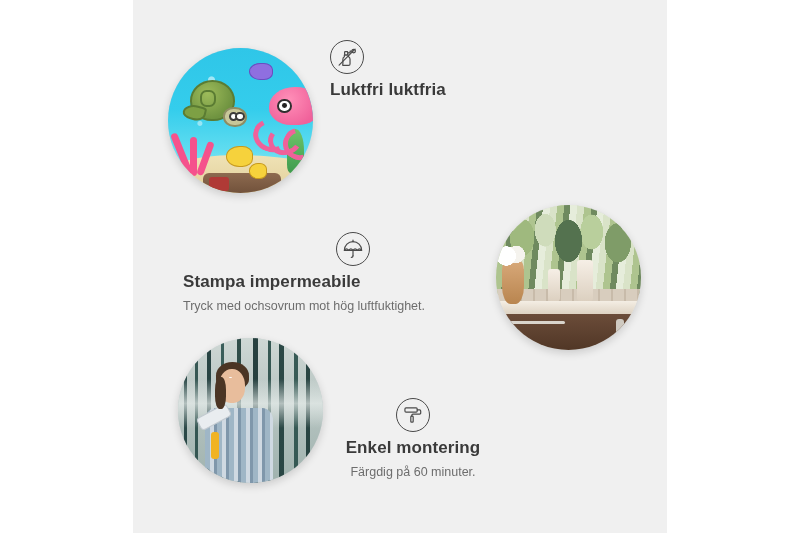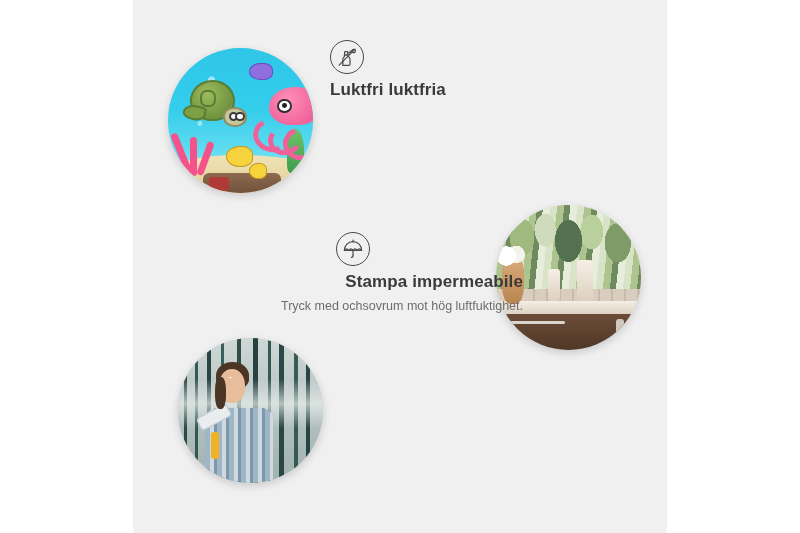--- a/index.html
+++ b/index.html
@@ -235,21 +235,21 @@
   }
   .title{
     font-size:17px;font-weight:bold;color:#3a3a3a;
     letter-spacing:.1px;margin:6px 0 5px;
   }
   .body{
     font-size:12.5px;color:#6d6d6d;line-height:1.45;
   }
   .b1{left:330px;top:40px;width:300px;text-align:left;}
   .b1 .icon-circle{margin-bottom:4px;}
-  .b2{left:183px;top:232px;width:340px;text-align:right;}
+  .b2{left:183px;top:232px;width:340px;text-align:left;}
   .b2 .icon-circle{margin:0 auto 4px;}
   .b3{left:268px;top:398px;width:290px;text-align:center;}
   .b3 .icon-circle{margin:0 auto 4px;}
 </style>
 </head>
 <body>
 
 <div id="stage">
 
   <div class="panel"></div>
@@ -333,14 +333,25 @@
         <div class="handle2"></div>
         <div class="hair"></div>
         <div class="head2">
             <div class="smile"></div>
           </div>
         <div class="hair2"></div>
       </div>
     </div>
   </div>
 
+  <div class="block b3">
+    <div class="icon-circle">
+      <svg width="22" height="22" viewBox="0 0 24 24" fill="none" stroke="#4a4a4a" stroke-width="1.3" stroke-linecap="round" stroke-linejoin="round">
+        <rect x="3.2" y="4.2" width="13.4" height="4.6" rx="1.2"></rect>
+        <path d="M16.6 6.5h2.6a1.2 1.2 0 0 1 1.2 1.2v2.1a1.2 1.2 0 0 1-1.2 1.2h-7.3a1.2 1.2 0 0 0-1.2 1.2v1.1"></path>
+        <rect x="9.6" y="13.3" width="2.6" height="6.5" rx="0.8"></rect>
+      </svg>
+    </div>
+    <div class="title">Enkel montering</div>
+    <div class="body">Färgdig på 60 minuter.</div>
+  </div>
 
 </div>
 
 </body></html>

